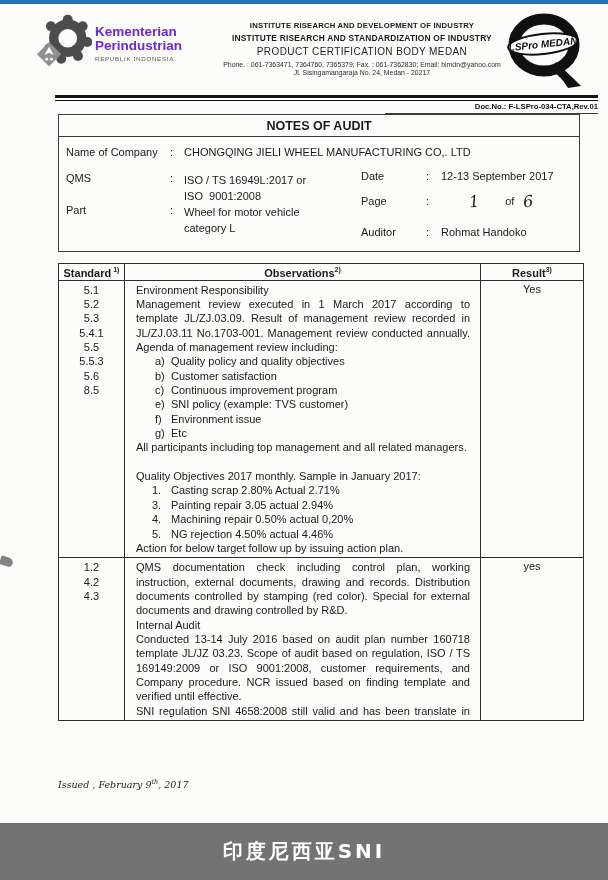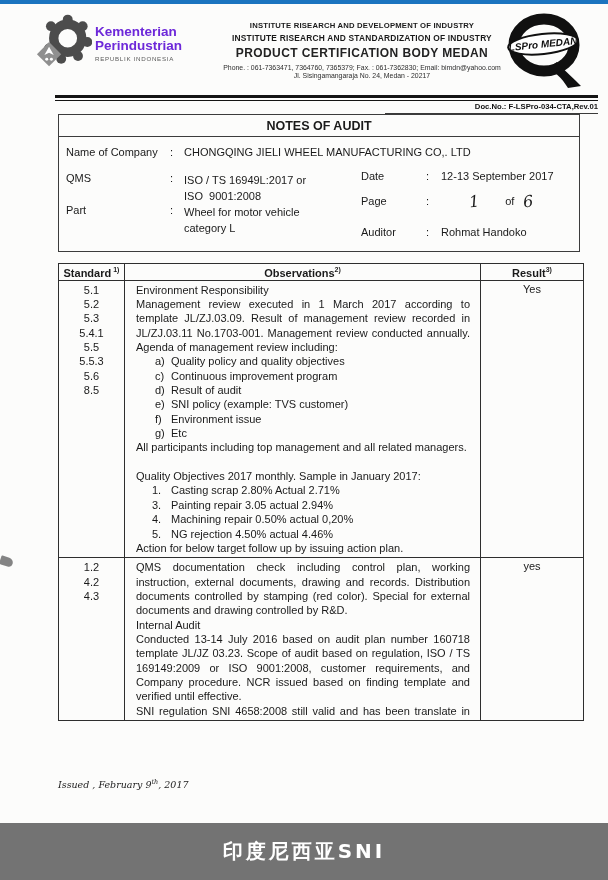--- a/index.html
+++ b/index.html
@@ -12,21 +12,21 @@
   
   .header{position:absolute;top:13px;left:36px;right:12px;display:flex;}
   .logo-left{display:flex;width:186px;}
   .gear-wrap{width:56px;height:58px;flex:none;}
   .ministry-text{padding-top:12px;padding-left:3px;}
   .m1{font-size:13.5px;font-weight:bold;line-height:14px;color:#6d28d9;}
   .m3{font-size:6.2px;letter-spacing:.7px;color:#5a5a5a;margin-top:2px;}
   .head-center{flex:1;text-align:center;padding-top:8px;}
   .inst1{font-size:7.7px;font-weight:bold;letter-spacing:.2px;}
   .inst2{font-size:8.4px;font-weight:bold;letter-spacing:.2px;margin-top:3px;}
-  .body-name{font-size:12px;font-weight:700;letter-spacing:.4px;margin-top:3px;color:#222;}
+  .body-name{font-size:10px;font-weight:400;letter-spacing:.4px;margin-top:3px;color:#222;}
   .contact{font-size:6.9px;margin-top:4px;color:#2c2c2c;}
   .address{font-size:6.9px;margin-top:1px;color:#2c2c2c;}
   .logo-right{width:94px;flex:none;padding-top:0;}
   
   .divider{position:absolute;top:95px;left:55px;right:10px;height:2px;
     border-top:3px solid #141414;border-bottom:1px solid #141414;}
   .doc-line{position:absolute;top:102px;right:10px;width:213px;text-align:right;
     font-size:7.7px;font-weight:bold;border-bottom:1px solid #3a3a3a;padding-bottom:2px;color:#111;}
   
   .notes-box{position:absolute;top:114px;left:58px;width:520px;height:136px;border:1px solid #3c3c3c;}
@@ -195,22 +195,22 @@
       <div class="std-line">5.6</div>
       <div class="std-line">8.5</div>
     </div>
   <div class="td c2 row1">
       <div class="obs-line ">Environment Responsibility</div>
       <div class="obs-line just">Management review executed in 1 March 2017 according to</div>
       <div class="obs-line just">template JL/ZJ.03.09. Result of management review recorded in</div>
       <div class="obs-line just">JL/ZJ.03.11 No.1703-001. Management review conducted annually.</div>
       <div class="obs-line ">Agenda of management review including:</div>
       <div class="obs-line li"><span class="m">a)</span><span>Quality policy and quality objectives</span></div>
+      <div class="obs-line li"><span class="m">b)</span><span>Customer satisfaction</span></div>
       <div class="obs-line li"><span class="m">c)</span><span>Continuous improvement program</span></div>
-      <div class="obs-line li"><span class="m">d)</span><span>Result of audit</span></div>
       <div class="obs-line li"><span class="m">e)</span><span>SNI policy (example: TVS customer)</span></div>
       <div class="obs-line li"><span class="m">f)</span><span>Environment issue</span></div>
       <div class="obs-line li"><span class="m">g)</span><span>Etc</span></div>
       <div class="obs-line ">All participants including top management and all related managers.</div>
       <div class="obs-line blank">&nbsp;</div>
       <div class="obs-line ">Quality Objectives 2017 monthly. Sample in January 2017:</div>
       <div class="obs-line num"><span class="m">1.</span><span>Casting scrap 2.80% Actual 2.71%</span></div>
       <div class="obs-line num"><span class="m">3.</span><span>Painting repair 3.05 actual 2.94%</span></div>
       <div class="obs-line num"><span class="m">4.</span><span>Machining repair 0.50% actual 0,20%</span></div>
       <div class="obs-line num"><span class="m">5.</span><span>NG rejection 4.50% actual 4.46%</span></div>

